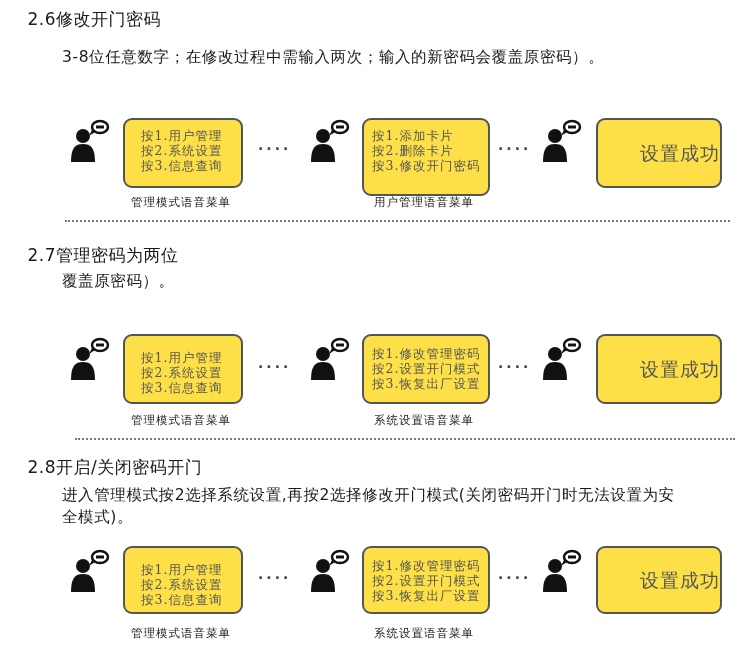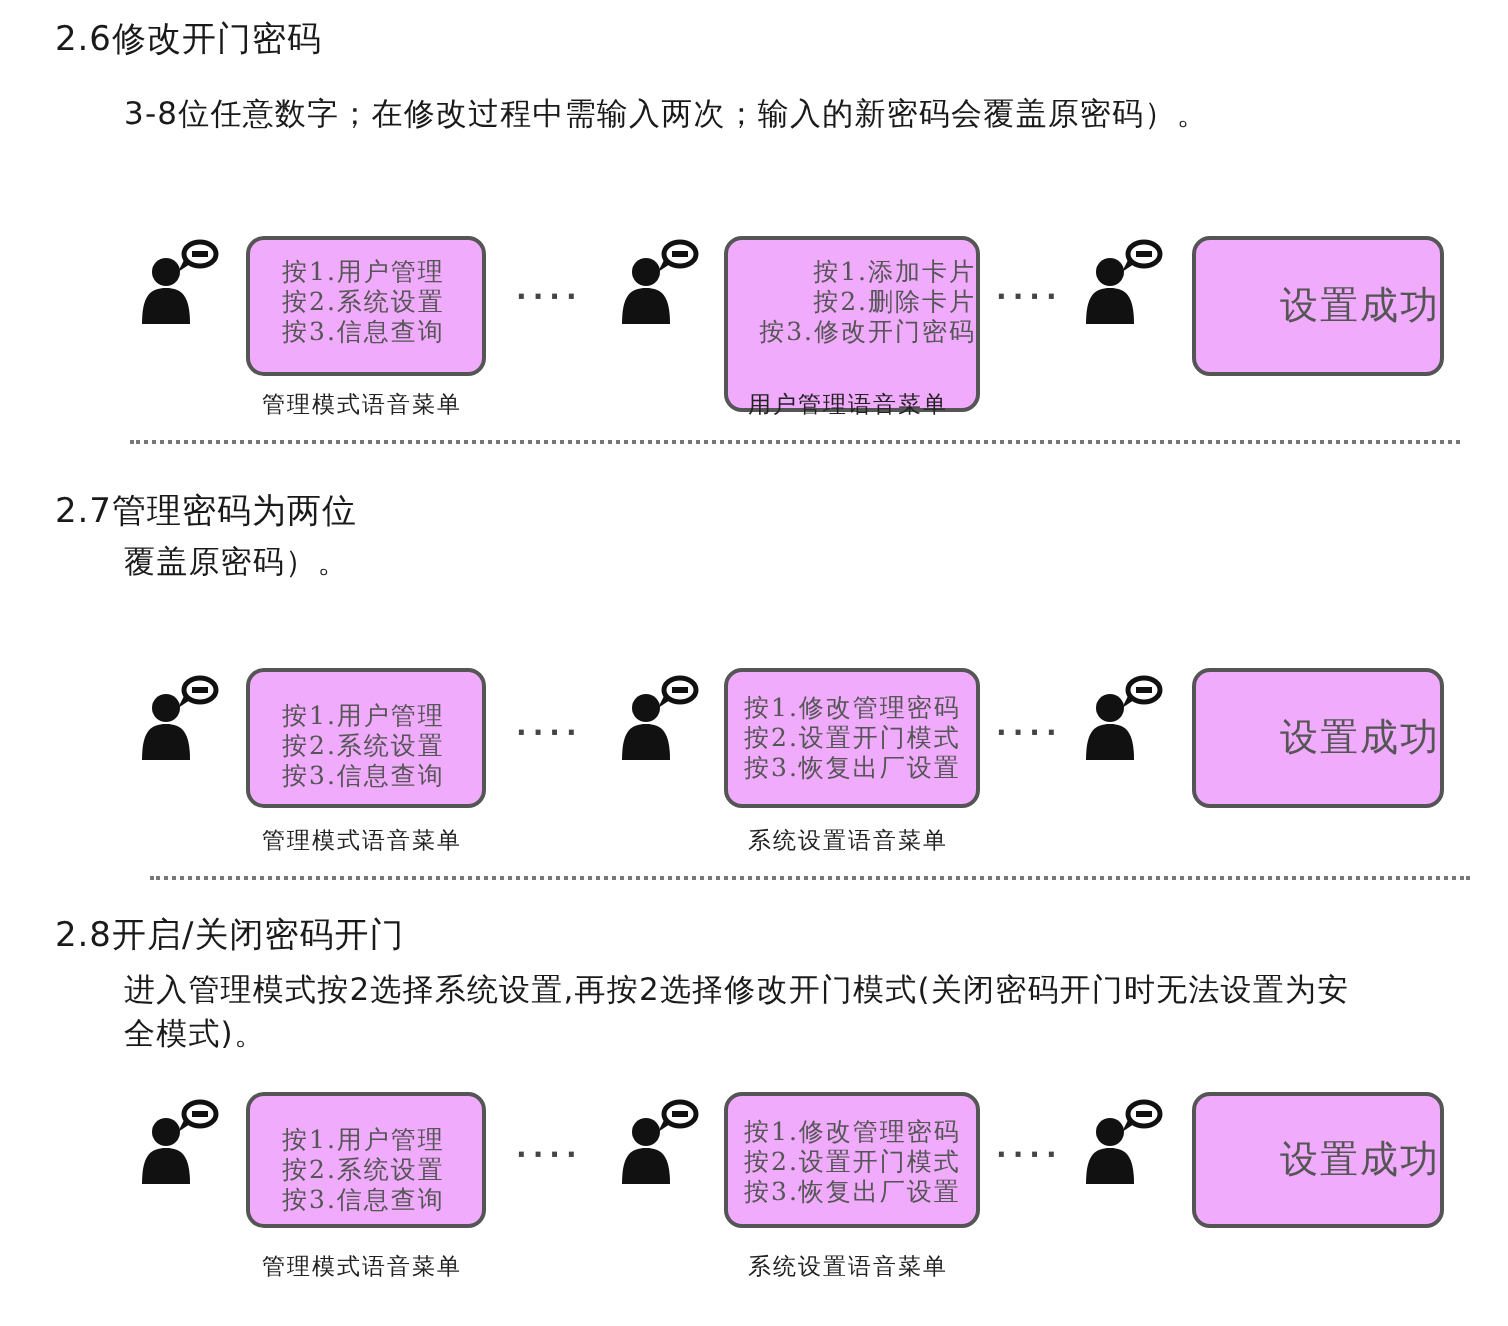--- a/index.html
+++ b/index.html
@@ -1,21 +1,21 @@
 <!DOCTYPE html>
 <html><head>
 <meta charset="utf-8">
 <style>
   html, body { margin:0; padding:0; background:#ffffff; }
   body { width:754px; height:663px; position:relative; overflow:hidden; font-family:"DejaVu Sans", sans-serif; color:#222; }
   .h { position:absolute; left:10px; font-size:17px; color:#1a1a1a; white-space:nowrap; letter-spacing:0.5px; }
   .h .num { display:inline-block; width:46px;text-align:right; }
   .p { position:absolute; left:62px; width:680px; font-size:15.5px; line-height:22px; color:#1a1a1a; letter-spacing:0.6px; }
   .person { position:absolute; width:44px; height:46px; }
-  .box { position:absolute; border:2px solid #555; border-radius:9px; background:#f0abfc; box-sizing:border-box;
+  .box { position:absolute; border:2px solid #555; border-radius:9px; background:#fde047; box-sizing:border-box;
          font-family:"DejaVu Serif", serif; font-size:12.5px; color:#555; line-height:15px; letter-spacing:1px; }
   .box .lines { padding-top:8px; }
   .box.center { display:flex; align-items:center; justify-content:flex-end; font-size:19px; }
   .cap { position:absolute; font-size:11.5px; color:#222; letter-spacing:1px; white-space:nowrap; }
   .dots { position:absolute; font-size:14px; color:#444; letter-spacing:3px; font-weight:bold; }
   .sep { position:absolute; left:65px; width:665px; height:0; border-top:2px dotted #777; }
 </style>
 </head>
 <body>
 
@@ -46,21 +46,21 @@
     <div>按1.用户管理</div>
     <div>按2.系统设置</div>
     <div>按3.信息查询</div>
   </div>
 </div>
 <div class="cap" style="left:131px;top:195px;">管理模式语音菜单</div>
 <div class="dots" style="left:258px;top:141px;">····</div>
 <svg class="person" style="left:310px;top:118px;">
     <use href="#person-sym"></use>
   </svg>
-<div class="box" style="left:362px;top:118px;width:128px;height:88px;text-align:right;">
+<div class="box" style="left:362px;top:118px;width:128px;height:78px;">
   <div class="lines" style="padding-left:8px;">
     <div>按1.添加卡片</div>
     <div>按2.删除卡片</div>
     <div>按3.修改开门密码</div>
   </div>
 </div>
 <div class="cap" style="left:374px;top:195px;">用户管理语音菜单</div>
 <div class="dots" style="left:498px;top:141px;">····</div>
 <svg class="person" style="left:542px;top:118px;">
     <use href="#person-sym"></use>

